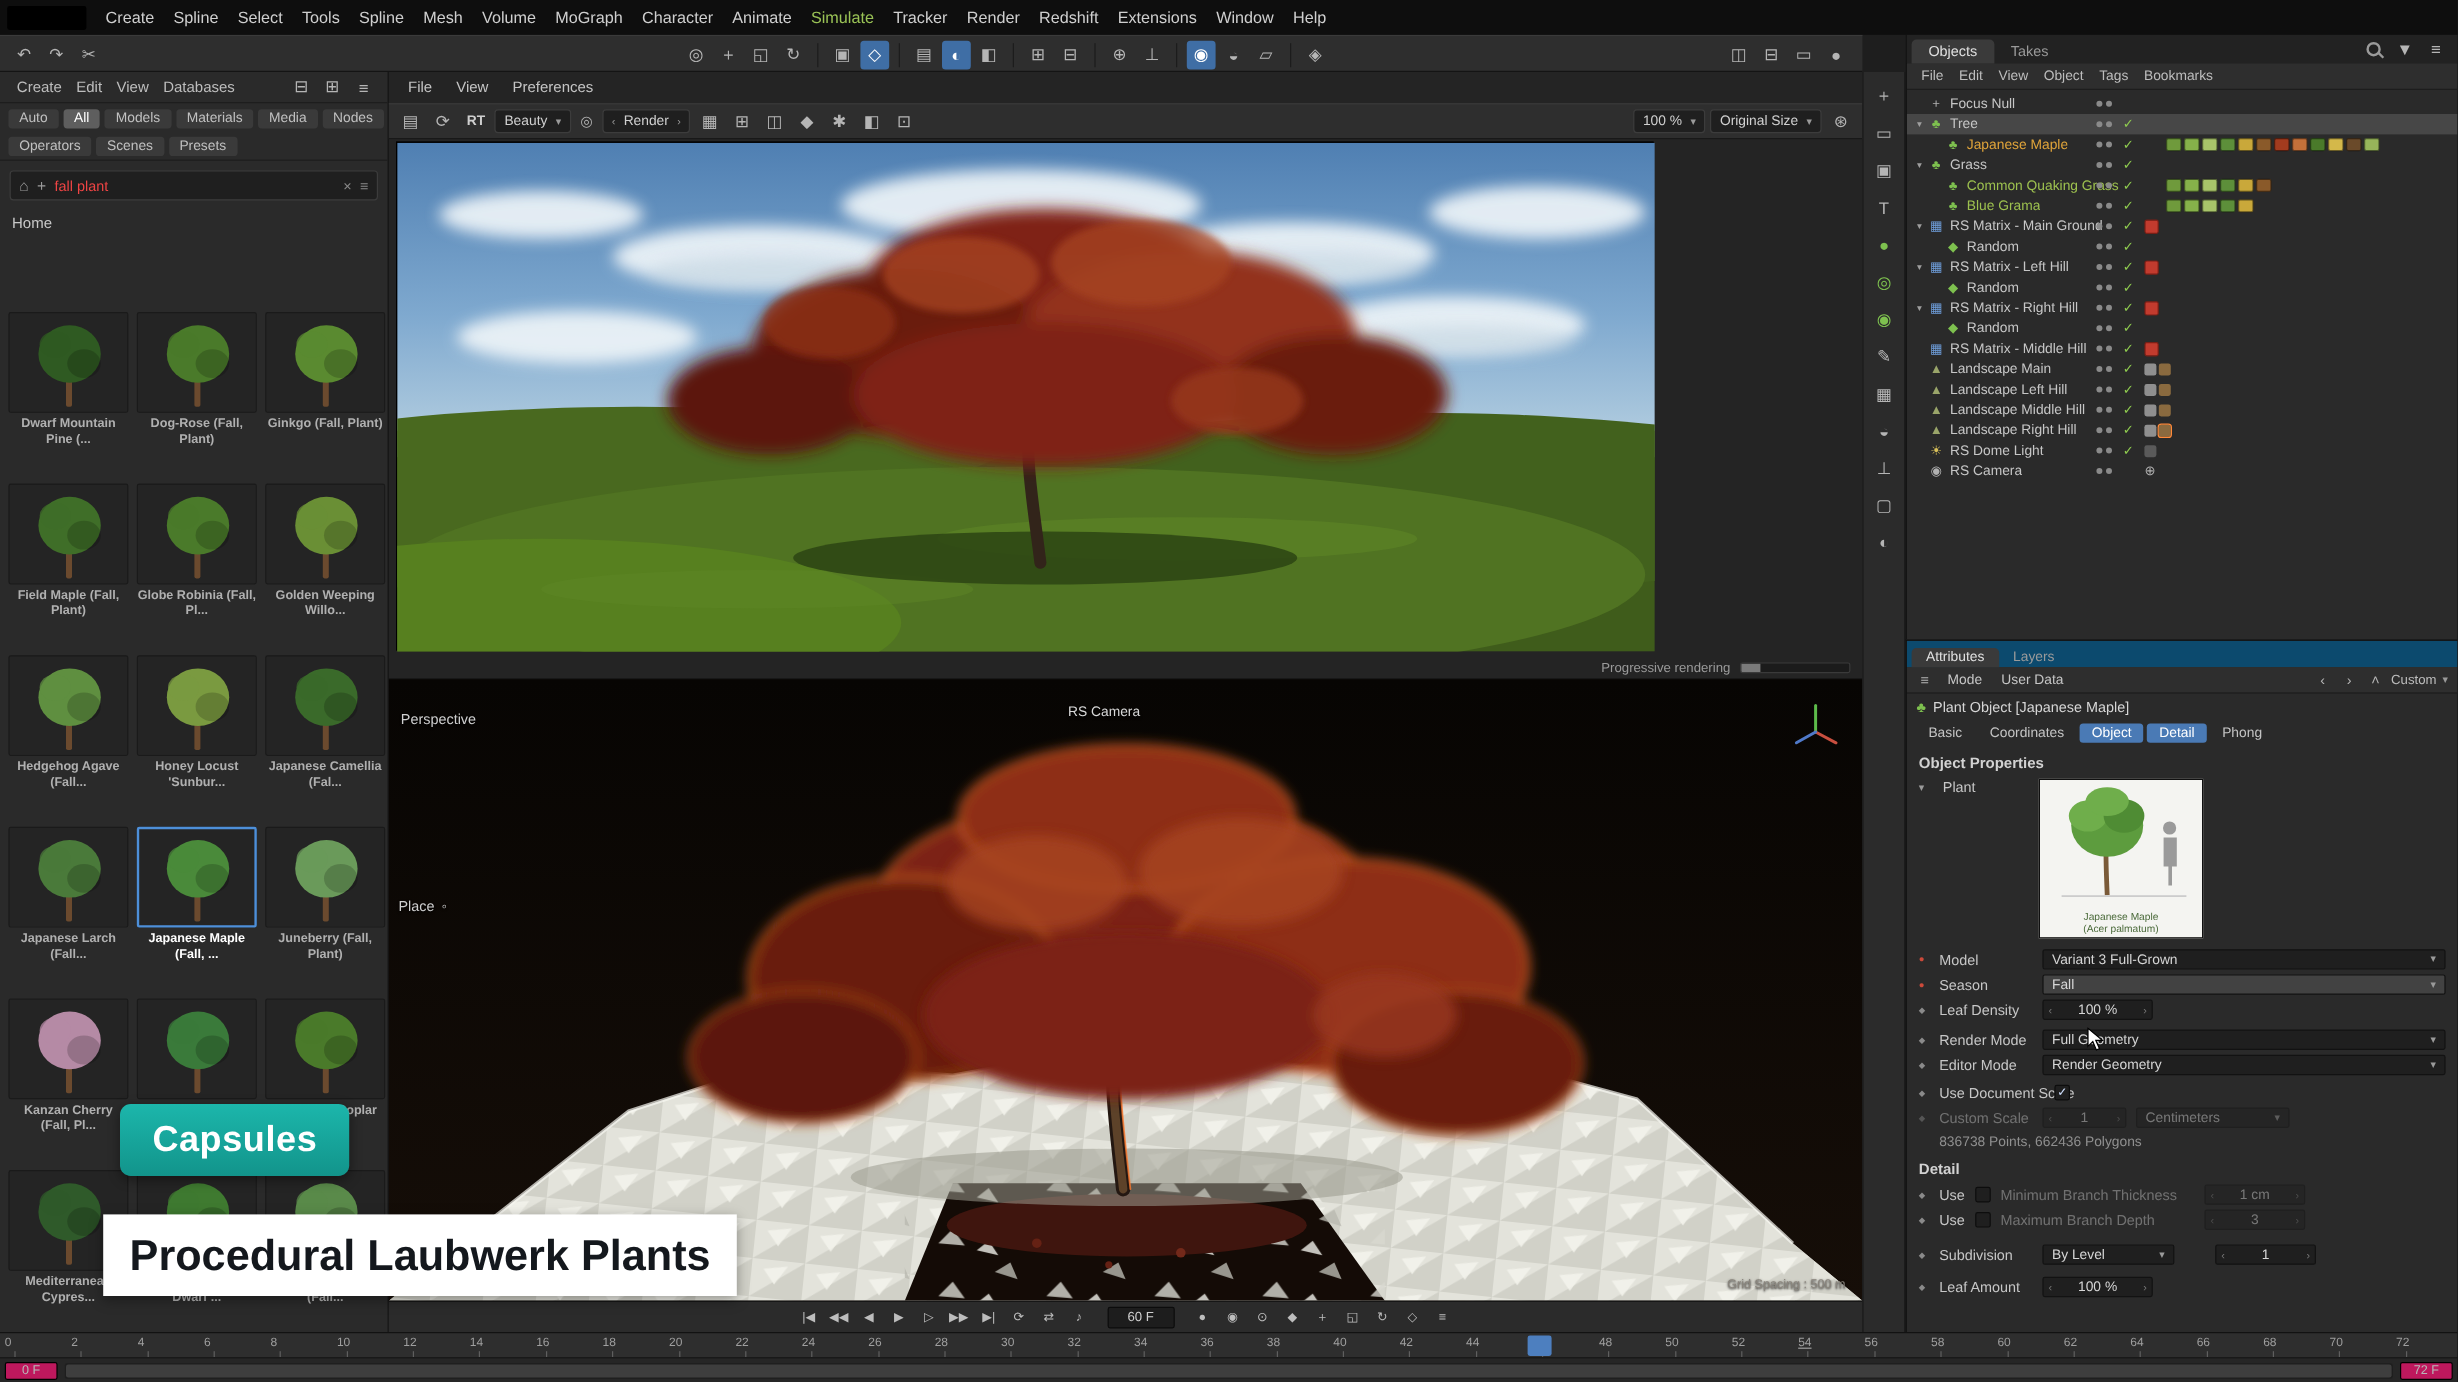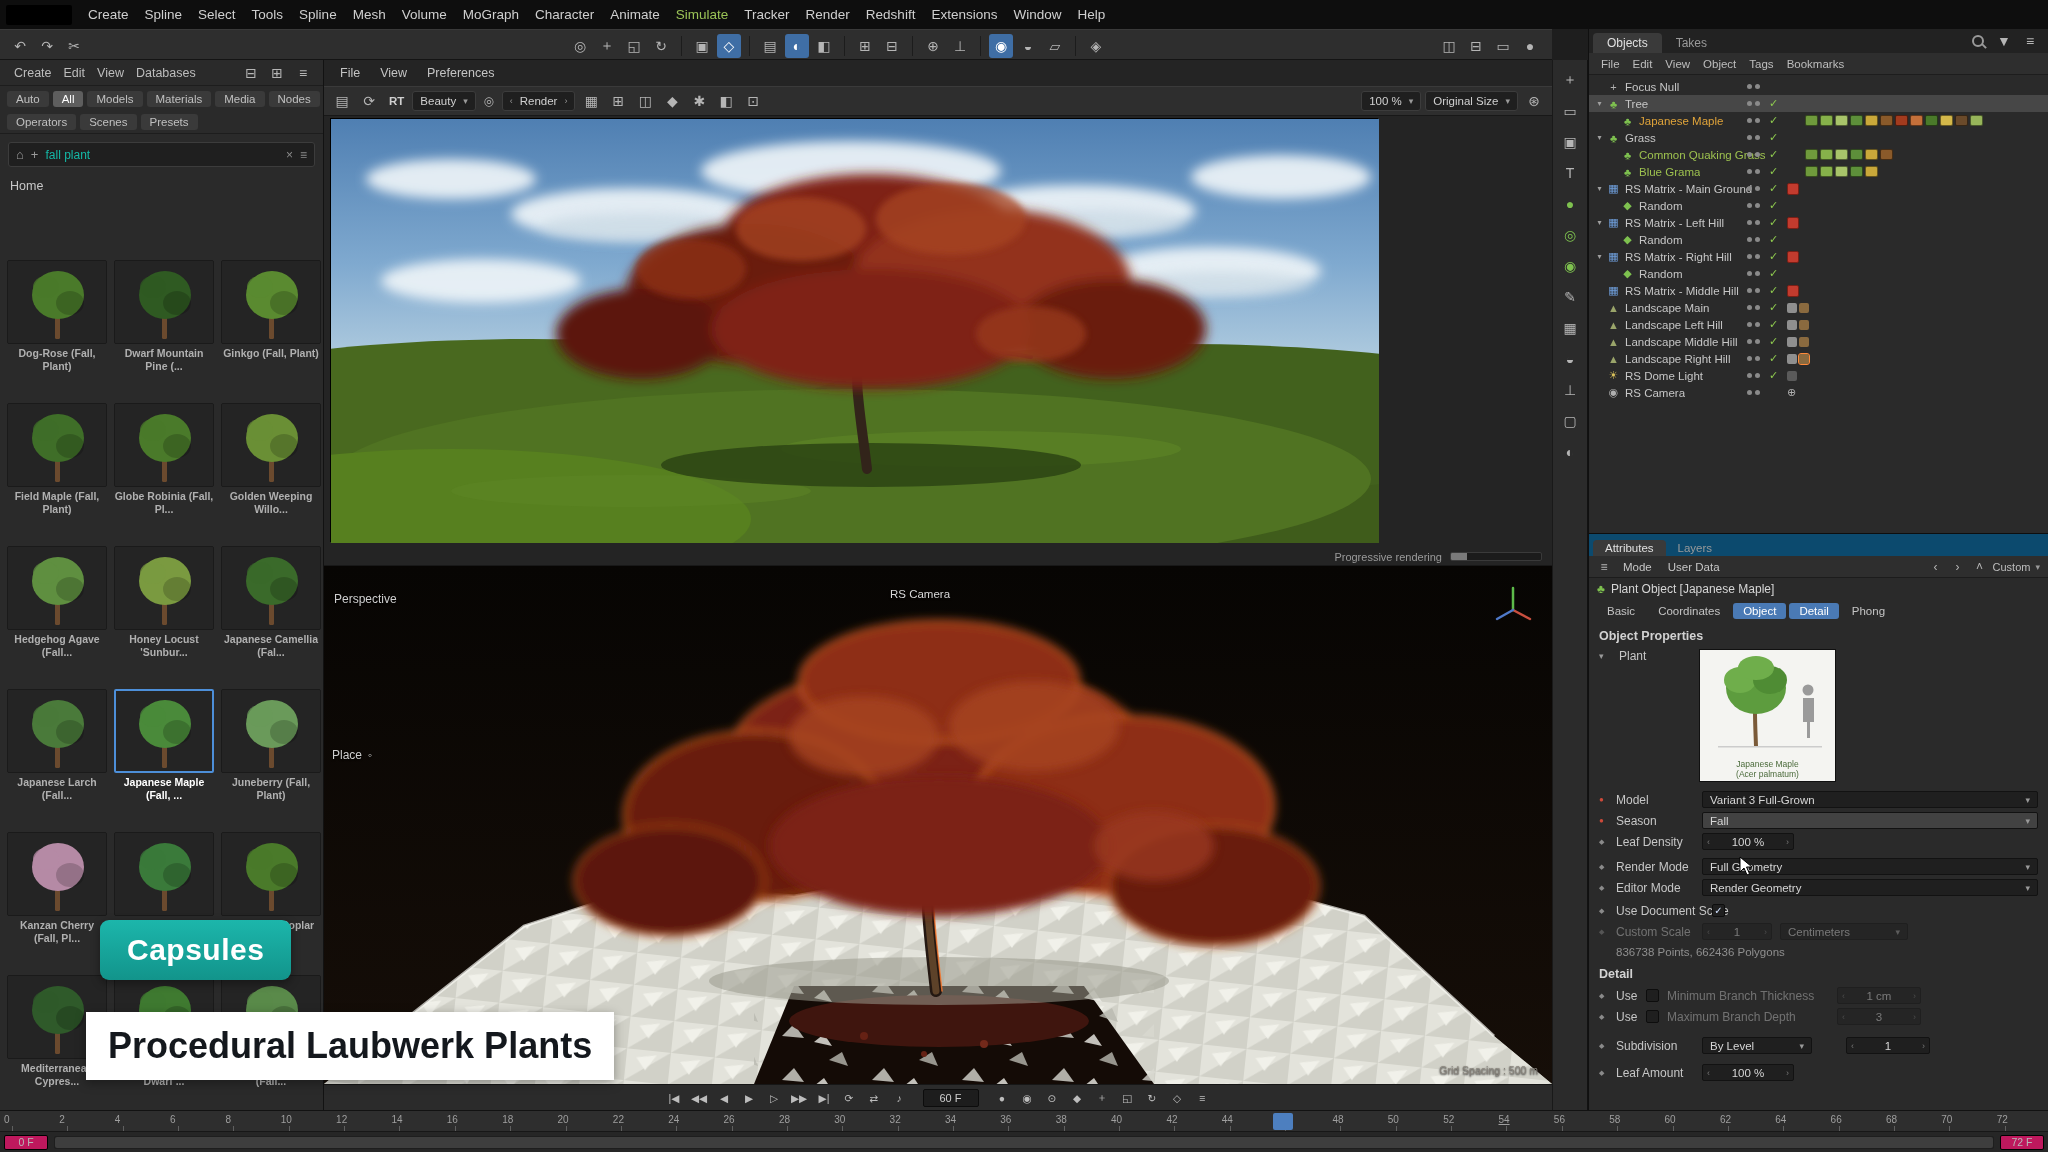--- a/index.html
+++ b/index.html
@@ -31,21 +31,21 @@
   .asset-panel{position:absolute;left:0;top:60px;width:324px;bottom:42px;background:#2a2a2a;border-right:1px solid #121212;overflow:hidden}
   .ap-menu{height:26px;display:flex;align-items:center;gap:2px;padding:0 8px;font-size:12.5px;color:#bdbdbd;border-bottom:1px solid #1d1d1d}
   .ap-menu .mi{padding:2px 6px}
   .ap-menu-icons{margin-left:auto;display:flex;gap:2px}
   .ap-filters{height:25px;display:flex;align-items:center;gap:4px;padding:0 7px}
   .fchip{padding:2px 9px;border-radius:3px;background:#3a3a3a;font-size:11.5px;color:#c0c0c0}
   .fchip.on{background:#5e5e5e;color:#fff}
   .ap-subfilters{height:23px;display:flex;align-items:center;gap:4px;padding:0 7px;border-bottom:1px solid #1d1d1d}
   .ap-search{margin:8px 8px 0 8px;height:25px;background:#1f1f1f;border:1px solid #3c3c3c;border-radius:3px;display:flex;align-items:center;padding:0 7px;gap:7px;font-size:12px}
   .ap-search .home{color:#9a9a9a;font-size:13px}
-  .ap-search .txt{color:#14b8a6;flex:1}
+  .ap-search .txt{color:#ef4444;flex:1}
   .ap-search .clr{color:#8a8a8a}
   .ap-section{font-size:12.5px;color:#cscsc;color:#c8c8c8;padding:12px 10px 6px}
   .ap-grid{position:absolute;top:200px;left:5px;right:0;bottom:0;display:grid;grid-template-columns:repeat(3,106px);column-gap:1px;row-gap:8px;justify-content:start}
   .tile{width:104px}
   .thumb{width:100px;height:84px;margin:0 auto;background:#232323;border:1px solid #1a1a1a;border-radius:2px;overflow:hidden;position:relative}
   .tile.sel .thumb{outline:2px solid #4d8fd9;outline-offset:-2px;background:#2e3c4a}
   .tname{font-size:10.5px;line-height:1.25;color:#b0b0b0;text-align:center;margin-top:3px;height:27px;overflow:hidden;padding:0 2px;font-weight:600}
   .tile.sel .tname{color:#fff}
 
   
@@ -250,35 +250,35 @@
       <span class="txt">fall plant</span>
       <span class="clr">×</span>
       <span class="clr">≡</span>
     </div>
     <div class="ap-section">Home</div>
     <div class="ap-grid" id="ap-grid">
         <div class="tile">
           <div class="thumb"><svg width="100" height="84" viewBox="0 0 100 84">
               <rect width="100" height="84" fill="#242424"></rect>
               <rect x="47" y="50" width="5" height="28" rx="1.5" fill="#6b4a2e"></rect>
+              <ellipse cx="50" cy="34" rx="26" ry="24" fill="#2f5a22"></ellipse>
+              <ellipse cx="38" cy="26" rx="13" ry="11" fill="#2f5a22" opacity=".75"></ellipse>
+              <ellipse cx="62" cy="42" rx="14" ry="12" fill="#000" opacity=".18"></ellipse>
+            </svg></div>
+          <div class="tname">Dwarf Mountain Pine (...</div>
+        </div>
+        <div class="tile">
+          <div class="thumb"><svg width="100" height="84" viewBox="0 0 100 84">
+              <rect width="100" height="84" fill="#242424"></rect>
+              <rect x="47" y="50" width="5" height="28" rx="1.5" fill="#6b4a2e"></rect>
               <ellipse cx="50" cy="34" rx="26" ry="24" fill="#4a7a2a"></ellipse>
               <ellipse cx="38" cy="26" rx="13" ry="11" fill="#4a7a2a" opacity=".75"></ellipse>
               <ellipse cx="62" cy="42" rx="14" ry="12" fill="#000" opacity=".18"></ellipse>
             </svg></div>
           <div class="tname">Dog-Rose (Fall, Plant)</div>
-        </div>
-        <div class="tile">
-          <div class="thumb"><svg width="100" height="84" viewBox="0 0 100 84">
-              <rect width="100" height="84" fill="#242424"></rect>
-              <rect x="47" y="50" width="5" height="28" rx="1.5" fill="#6b4a2e"></rect>
-              <ellipse cx="50" cy="34" rx="26" ry="24" fill="#2f5a22"></ellipse>
-              <ellipse cx="38" cy="26" rx="13" ry="11" fill="#2f5a22" opacity=".75"></ellipse>
-              <ellipse cx="62" cy="42" rx="14" ry="12" fill="#000" opacity=".18"></ellipse>
-            </svg></div>
-          <div class="tname">Dwarf Mountain Pine (...</div>
         </div>
         <div class="tile">
           <div class="thumb"><svg width="100" height="84" viewBox="0 0 100 84">
               <rect width="100" height="84" fill="#242424"></rect>
               <rect x="47" y="50" width="5" height="28" rx="1.5" fill="#6b4a2e"></rect>
               <ellipse cx="50" cy="34" rx="26" ry="24" fill="#5a8a30"></ellipse>
               <ellipse cx="38" cy="26" rx="13" ry="11" fill="#5a8a30" opacity=".75"></ellipse>
               <ellipse cx="62" cy="42" rx="14" ry="12" fill="#000" opacity=".18"></ellipse>
             </svg></div>
           <div class="tname">Ginkgo (Fall, Plant)</div>

